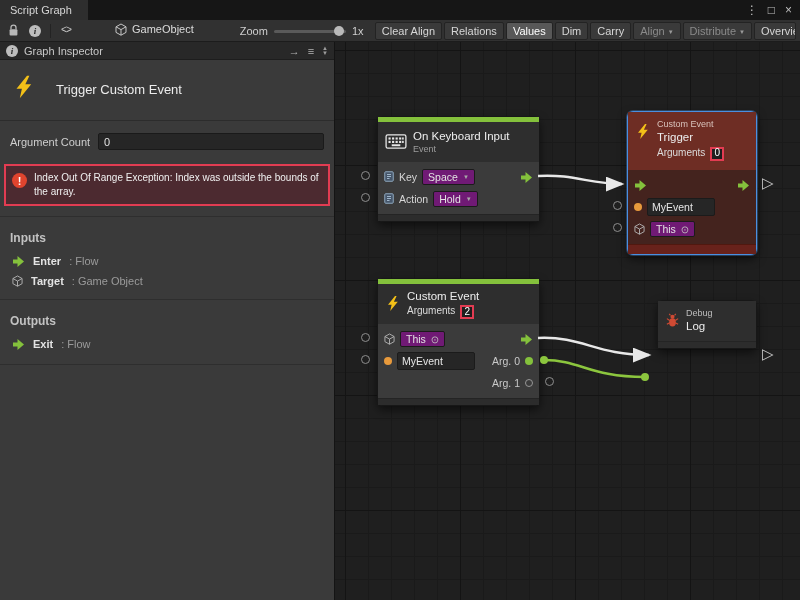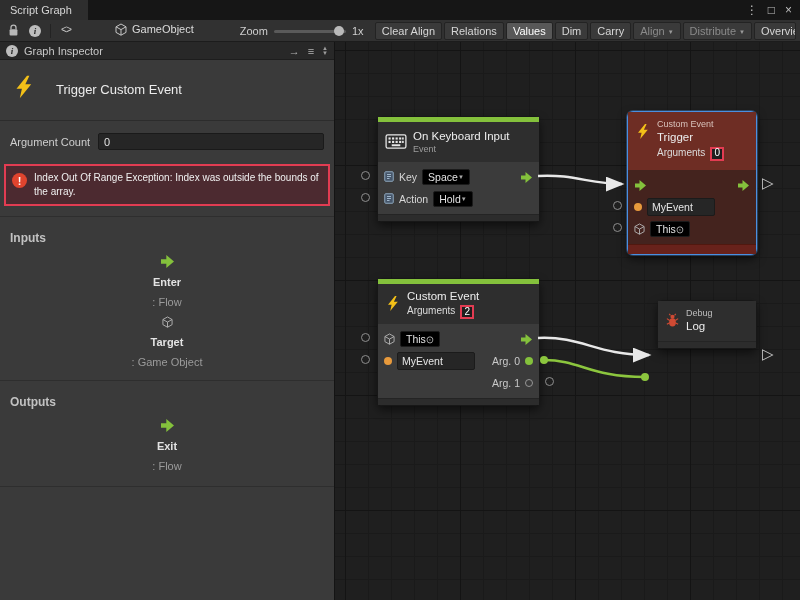--- a/index.html
+++ b/index.html
@@ -44,21 +44,21 @@
   .arg-row { display:flex; align-items:center; padding:12px 10px 6px 10px; font-size:11px; color:#cfcfcf; }
   .arg-row label { width:88px; }
   .arg-row input { width:226px; height:17px; background:#262626; border:1px solid #1a1a1a; border-radius:2px;
     color:#e2e2e2; font-size:11px; padding:0 5px; font-family:"Liberation Sans",sans-serif; }
   .error-box { margin:8px 4px 10px 4px; border:2px solid #e23c52; background:#4c2a30; display:flex; gap:7px; padding:5px 6px; align-items:flex-start; }
   .error-icon { width:15px; height:15px; border-radius:50%; background:#e0442e; color:#fff; font-weight:bold; font-size:11px;
     display:flex; align-items:center; justify-content:center; flex:0 0 15px; margin-top:2px; }
   .error-text { font-size:10px; line-height:1.4; color:#f0f0f0; }
   .section { padding:14px 10px 6px 10px; font-size:12px; font-weight:bold; color:#c2c2c2; border-top:1px solid #2e2e2e; margin-top:8px; }
   .section.first { border-top:1px solid #2e2e2e; }
-  .port-row { display:flex; align-items:center; gap:8px; padding:4px 12px; font-size:11px;flex-direction:column; }
+  .port-row { display:flex; align-items:center; gap:8px; padding:4px 12px; font-size:11px; }
   .port-name { font-weight:bold; color:#e3e3e3; }
   .port-type { color:#9b9b9b; }
   .after-div { border-top:1px solid #2e2e2e; margin-top:10px; }
 
   
   .canvas { position:absolute; top:42px; left:335px; width:465px; height:558px; background-color:#1f1f1f;
     background-image:
       linear-gradient(90deg,#141414 1px,transparent 1px),
       linear-gradient(#141414 1px,transparent 1px),
       linear-gradient(90deg,#1a1a1a 1px,transparent 1px),
@@ -77,21 +77,21 @@
   .args-line { display:flex; gap:5px; font-size:10px; color:#dcdcdc; margin-top:2px; }
   .count-badge { min-width:14px; height:14px; background:#1e1e1e; border:2px solid #e23c52; color:#fff; font-size:10px;
     display:inline-flex; align-items:center; justify-content:center; padding:0 2px; }
   .node-body { background:#3b3b3b; padding:4px 0; }
   .nrow { height:22px; display:flex; align-items:center; gap:5px; padding:0 6px; }
   .nrow .right { margin-left:auto; }
   .node-footer { height:7px; background:#2c2c2c; border-top:1px solid #242424; }
   .nlabel { font-size:10.5px; color:#d6d6d6; }
   .arg-label { font-size:10.5px; color:#c9c9c9; }
   .msg-label { font-size:10.5px; color:#b9b9b9; }
-  .dropdown { display:inline-flex; align-items:center; background:#000000; border:1px solid #1b1b1b; border-radius:2px;
+  .dropdown { display:inline-flex; align-items:center; gap:5px; background:#701a75; border:1px solid #1b1b1b; border-radius:2px;
     padding:0 5px; height:16px; font-size:10.5px; color:#e2e2e2; }
   .dd-arrow { font-size:6px; color:#a8a8a8; }
   .dd-target { font-size:10px; color:#bdbdbd; }
   .node-input { background:#262626; border:1px solid #1b1b1b; border-radius:2px; height:16px; padding:8px 4px;
     color:#e6e6e6; font-size:10.5px; width:78px; font-family:"Liberation Sans",sans-serif; }
   .node-input.narrow { width:68px; }
   .dot { width:8px; height:8px; border-radius:50%; flex:0 0 8px; }
   .dot.orange { background:#E89A3C; }
   .dot.green { background:#84C13C; }
   .dot.gray { background:#9a9a9a; width:7px; height:7px; flex:0 0 7px; }

